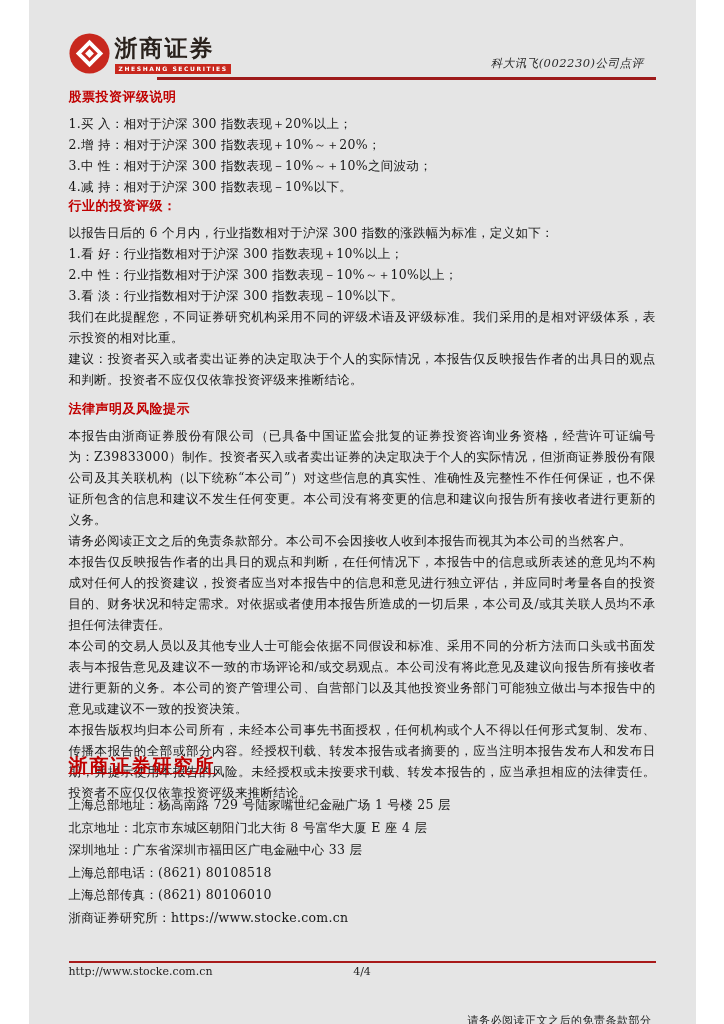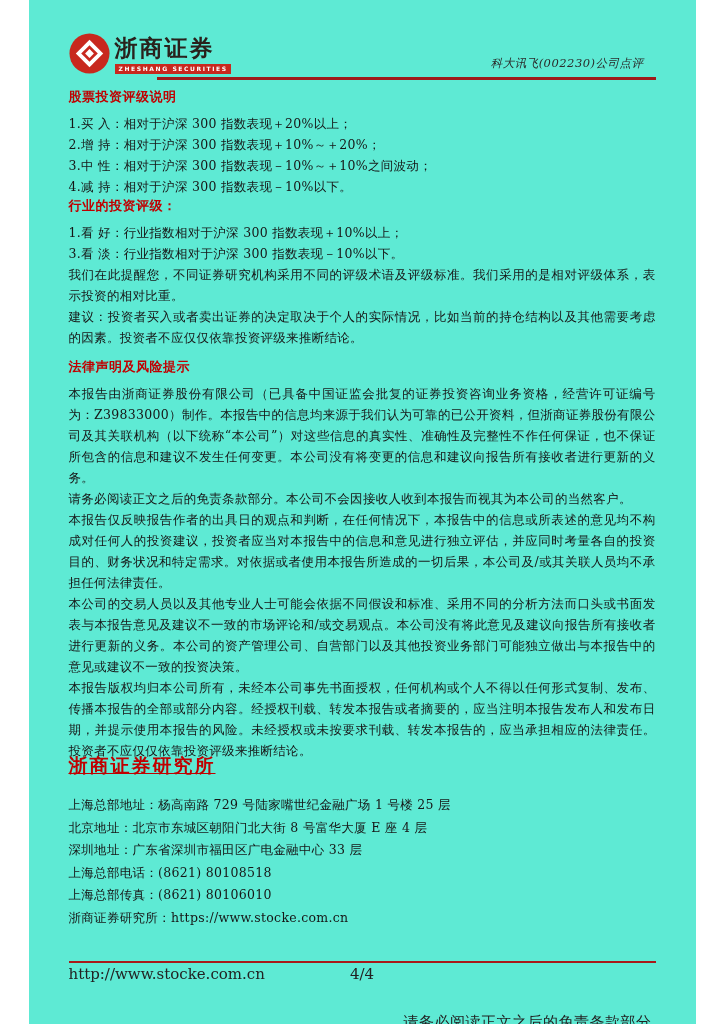--- a/index.html
+++ b/index.html
@@ -1,20 +1,20 @@
 <!DOCTYPE html>
 <html><head>
 <meta charset="utf-8">
 <style>
   html,body{margin:0;padding:0;background:#ffffff;}
   .page{
     position:relative;
     width:667px;height:1024px;
     margin:0 auto;
-    background:#5eead4;
+    background:#e5e5e5;
     box-sizing:border-box;
     padding:0 40px;
     font-family:"DejaVu Serif","Liberation Serif",serif;
     color:#1c1c1c;
     overflow:hidden;
   }
   
   .header{position:relative;margin-top:33px;height:47px;}
   .brand{position:absolute;left:0;top:0;display:flex;align-items:flex-start;}
   .brand-icon{width:41px;height:41px;display:block;}
@@ -58,21 +58,21 @@
     margin:0 0 16px 0;letter-spacing:2px;line-height:26px;text-decoration:underline;
   }
   .institute p.addr{
     margin:0;font-size:12.5px;line-height:22.5px;letter-spacing:0.3px;color:#161616;
   }
   
   .footer{
     position:absolute;left:40px;right:40px;top:961px;
     border-top:2.5px solid #a81a1a;padding-top:2px;
   }
-  .footer-row{position:relative;height:16px;font-size:15px;color:#222222;}
+  .footer-row{position:relative;height:16px;font-size:11px;color:#222222;}
   .footer-url{position:absolute;left:0;top:0;font-family:"DejaVu Serif","Liberation Serif",serif;}
   .footer-page{position:absolute;left:50%;transform:translateX(-50%);top:0;}
   .footer-disclaimer{position:absolute;right:4px;top:0;letter-spacing:0.5px;margin-top:48px;}
 </style>
 </head>
 <body>
 
 <div class="page">
 
   <div class="header">
@@ -92,27 +92,29 @@
     <div class="header-rule"></div>
   </div>
 
   <h2 class="section-heading h-stock">股票投资评级说明</h2>
   <p class="line">1.买 入：相对于沪深 300 指数表现＋20%以上；</p>
   <p class="line">2.增 持：相对于沪深 300 指数表现＋10%～＋20%；</p>
   <p class="line">3.中 性：相对于沪深 300 指数表现－10%～＋10%之间波动；</p>
   <p class="line">4.减 持：相对于沪深 300 指数表现－10%以下。</p>
 
   <h2 class="section-heading h-industry">行业的投资评级：</h2>
+  <p class="line">以报告日后的 6 个月内，行业指数相对于沪深 300 指数的涨跌幅为标准，定义如下：</p>
   <p class="line">1.看 好：行业指数相对于沪深 300 指数表现＋10%以上；</p>
+  <p class="line">2.中 性：行业指数相对于沪深 300 指数表现－10%～＋10%以上；</p>
   <p class="line">3.看 淡：行业指数相对于沪深 300 指数表现－10%以下。</p>
   <p class="para">我们在此提醒您，不同证券研究机构采用不同的评级术语及评级标准。我们采用的是相对评级体系，表示投资的相对比重。</p>
-  <p class="para">建议：投资者买入或者卖出证券的决定取决于个人的实际情况，比如当前的持仓结构以及其他需要考虑的因素。投资者不应仅仅依靠投资评级来推断结论。</p>
+  <p class="para">建议：投资者买入或者卖出证券的决定取决于个人的实际情况，本报告仅反映报告作者的出具日的观点和判断。投资者不应仅仅依靠投资评级来推断结论。</p>
 
   <h2 class="section-heading h-legal">法律声明及风险提示</h2>
-  <p class="para">本报告由浙商证券股份有限公司（已具备中国证监会批复的证券投资咨询业务资格，经营许可证编号为：Z39833000）制作。本报告中的信息均来源于我们认为可靠的已公开资料，但浙商证券股份有限公司及其关联机构（以下统称“本公司”）对这些信息的真实性、准确性及完整性不作任何保证，也不保证所包含的信息和建议不发生任何变更。本公司没有将变更的信息和建议向报告所有接收者进行更新的义务。</p>
+  <p class="para">本报告由浙商证券股份有限公司（已具备中国证监会批复的证券投资咨询业务资格，经营许可证编号为：Z39833000）制作。投资者买入或者卖出证券的决定取决于个人的实际情况，但浙商证券股份有限公司及其关联机构（以下统称“本公司”）对这些信息的真实性、准确性及完整性不作任何保证，也不保证所包含的信息和建议不发生任何变更。本公司没有将变更的信息和建议向报告所有接收者进行更新的义务。</p>
   <p class="para">请务必阅读正文之后的免责条款部分。本公司不会因接收人收到本报告而视其为本公司的当然客户。</p>
   <p class="para">本报告仅反映报告作者的出具日的观点和判断，在任何情况下，本报告中的信息或所表述的意见均不构成对任何人的投资建议，投资者应当对本报告中的信息和意见进行独立评估，并应同时考量各自的投资目的、财务状况和特定需求。对依据或者使用本报告所造成的一切后果，本公司及/或其关联人员均不承担任何法律责任。</p>
   <p class="para">本公司的交易人员以及其他专业人士可能会依据不同假设和标准、采用不同的分析方法而口头或书面发表与本报告意见及建议不一致的市场评论和/或交易观点。本公司没有将此意见及建议向报告所有接收者进行更新的义务。本公司的资产管理公司、自营部门以及其他投资业务部门可能独立做出与本报告中的意见或建议不一致的投资决策。</p>
   <p class="para">本报告版权均归本公司所有，未经本公司事先书面授权，任何机构或个人不得以任何形式复制、发布、传播本报告的全部或部分内容。经授权刊载、转发本报告或者摘要的，应当注明本报告发布人和发布日期，并提示使用本报告的风险。未经授权或未按要求刊载、转发本报告的，应当承担相应的法律责任。投资者不应仅仅依靠投资评级来推断结论。</p>
 
   <div class="institute">
     <h1 class="institute-heading">浙商证券研究所</h1>
     <p class="addr">上海总部地址：杨高南路 729 号陆家嘴世纪金融广场 1 号楼 25 层</p>
     <p class="addr">北京地址：北京市东城区朝阳门北大街 8 号富华大厦 E 座 4 层</p>
     <p class="addr">深圳地址：广东省深圳市福田区广电金融中心 33 层</p>

